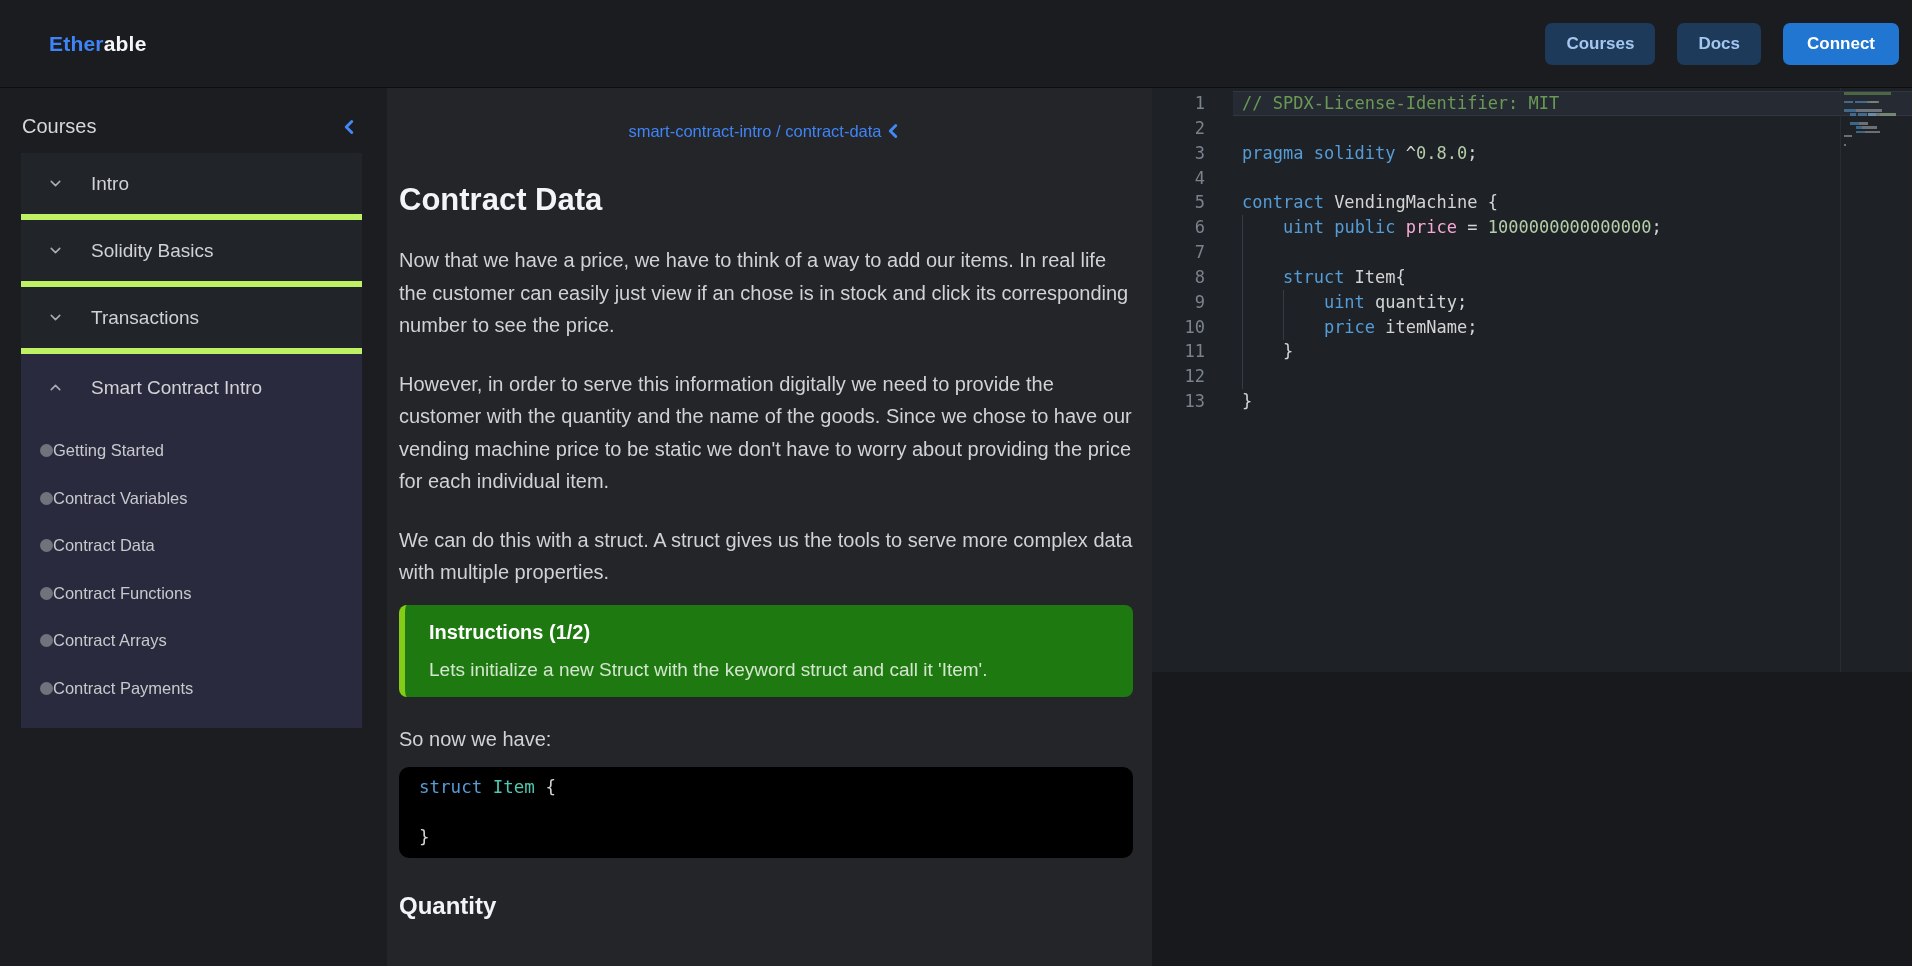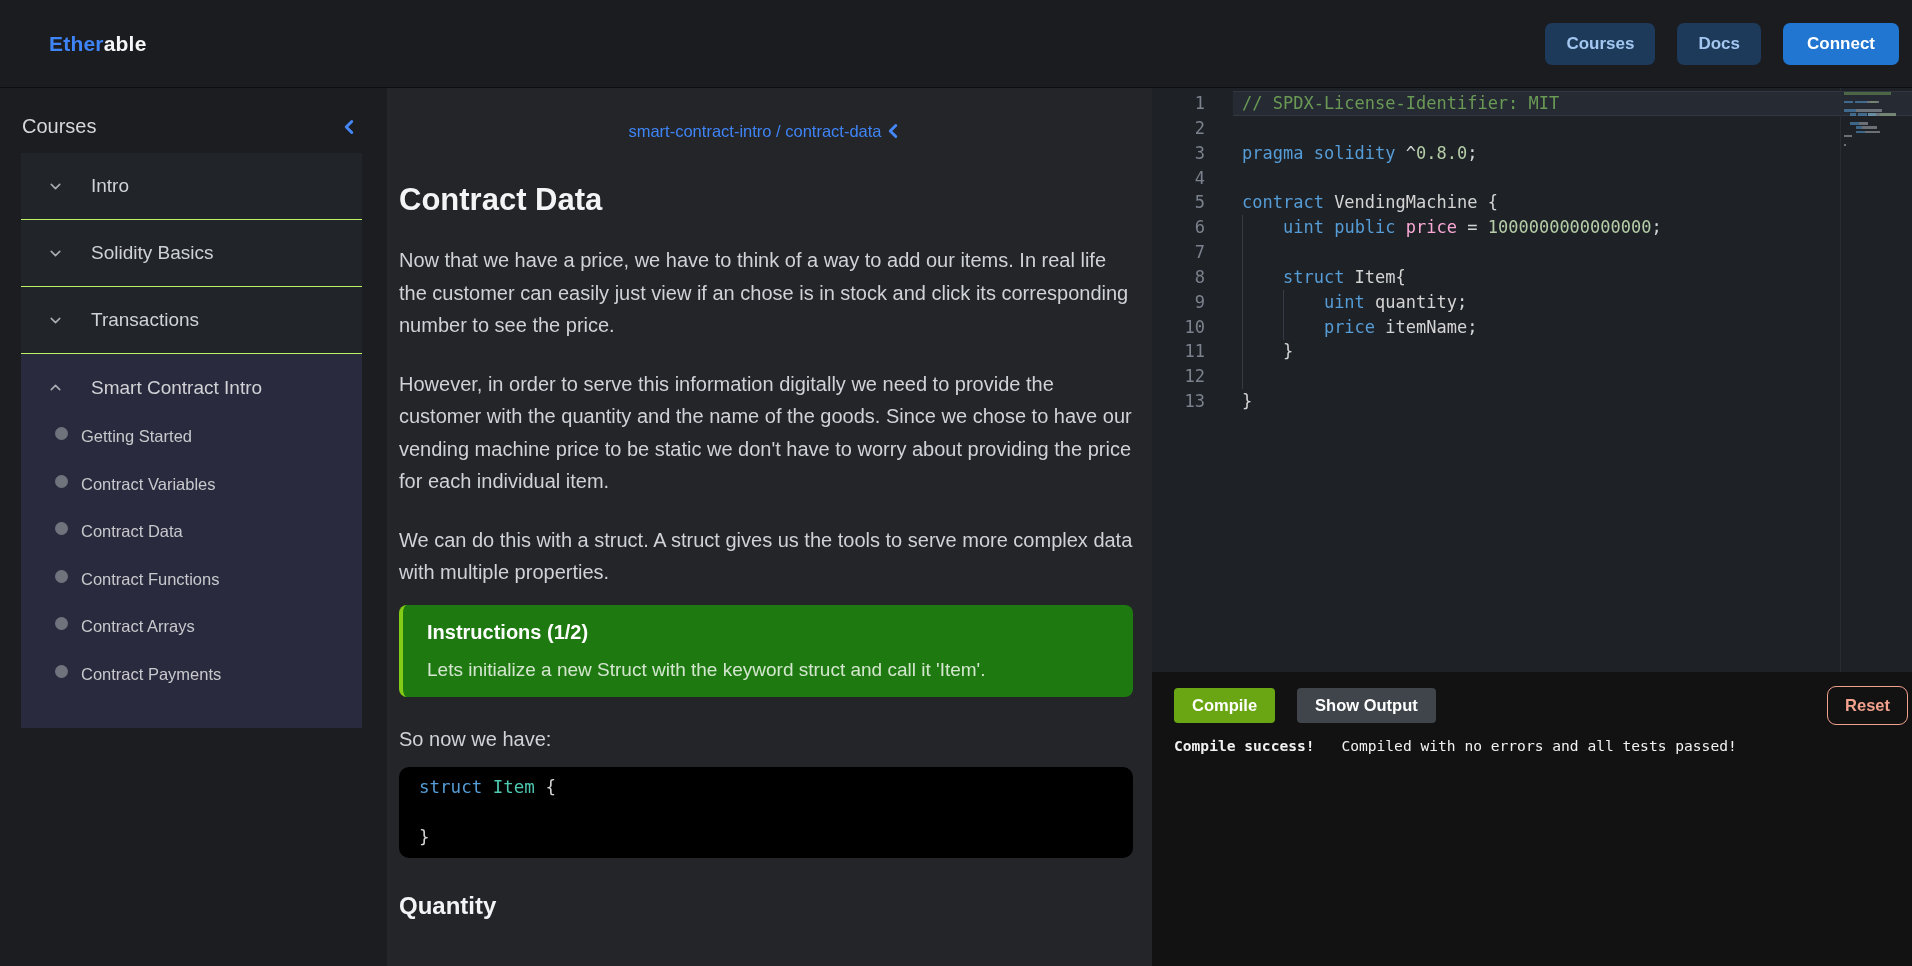--- a/index.html
+++ b/index.html
@@ -22,39 +22,39 @@
   .body { flex:1; display:flex; min-height:0; }
 
   
   aside { width:387px; flex:none; background:#1b1d21; }
   .side-head { display:flex; align-items:center; justify-content:space-between;
                padding:27px 27px 15px 22px; }
   .side-title { font-size:20px; color:#d6d7d9; }
   .chev-blue { display:inline-flex; cursor:pointer; }
   .accordion { margin:0 25px 0 21px; }
   .acc-row { height:67px; display:flex; align-items:center; gap:27px; padding-left:26px;
-             background:#212428; border-bottom:1px solid #bef264; cursor:pointer; }
+             background:#212428; border-bottom:6px solid #bef264; cursor:pointer; }
   .acc-row:last-child { border-bottom:none; }
   .acc-label { font-size:19px; color:#d0d2d5; }
   .chev { display:inline-flex; }
   .acc-exp { background:#2a2a3e; }
   .acc-exp .acc-row { background:transparent; border-bottom:none; }
   .sub-list { padding:6px 0 16px; }
-  .sub-item { height:47.5px; display:flex; gap:13px; padding-left:34px;
+  .sub-item { height:47.5px; display:flex; align-items:center; padding-left:19px;
               cursor:pointer; }
   .dot { width:13px; height:13px; border-radius:50%; background:#6f747c; flex:none; }
   .sub-item span:last-child { font-size:16.5px; color:#c7c9cc; }
 
   
   main { flex:1; min-width:0; background:#232528; padding:29px 19px 0 12px; overflow:hidden; }
   .main-head { display:flex; align-items:center; justify-content:center; height:28px; }
   .breadcrumb { color:#3f84f6; font-size:16.5px; cursor:pointer; }
   main h1 { margin-top:36px; font-size:31px; line-height:37px; color:#f3f4f6; font-weight:bold; }
   main p { margin-top:26px; font-size:20px; line-height:32.5px; color:#cfd2d6; }
-  .instructions { margin-top:16px; background:#1e7a10; border-left:4px solid #84cc16;
+  .instructions { margin-top:16px; background:#1e7a10; border-left:6px solid #84cc16;
                   border-radius:8px; padding:14px 24px; }
   .ins-title { color:#ffffff; font-size:20px; font-weight:bold; line-height:26px; }
   .ins-body { margin-top:12px; color:#d4e6cf; font-size:19px; line-height:26px; }
   .snippet { margin-top:12px; background:#000000; border-radius:10px; padding:8px 20px;
              font-family:"DejaVu Sans Mono", monospace; font-size:17.5px; }
   .snippet .cline { line-height:25px; }
   main h2 { margin-top:34px; font-size:24px; color:#f3f4f6; font-weight:bold; }
 
   
   .right { width:760px; flex:none; display:flex; flex-direction:column; }
@@ -319,27 +319,16 @@
             </div>
             <div class="mm-row">
               <span class="mm-seg tk-pl" style="width: 7.5px;"></span>
             </div>
             <div class="mm-row"></div>
             <div class="mm-row">
               <span class="mm-seg tk-pl" style="width: 1.5px;"></span>
             </div>
           </div>
       </div>
-      <div class="console">
-        <div class="btns">
-          <button class="btn-compile">Compile</button>
-          <button class="btn-output">Show Output</button>
-        </div>
-        <button class="btn-reset">Reset</button>
-        <div class="status">
-          <span class="st-bold">Compile success!</span>
-          <span class="st-text">Compiled with no errors and all tests passed!</span>
-        </div>
-      </div>
     </section>
 
   </div>
 </div>
 
 </body></html>

